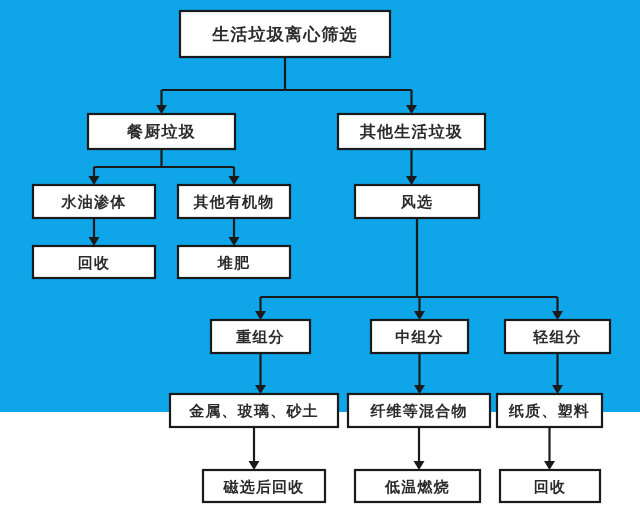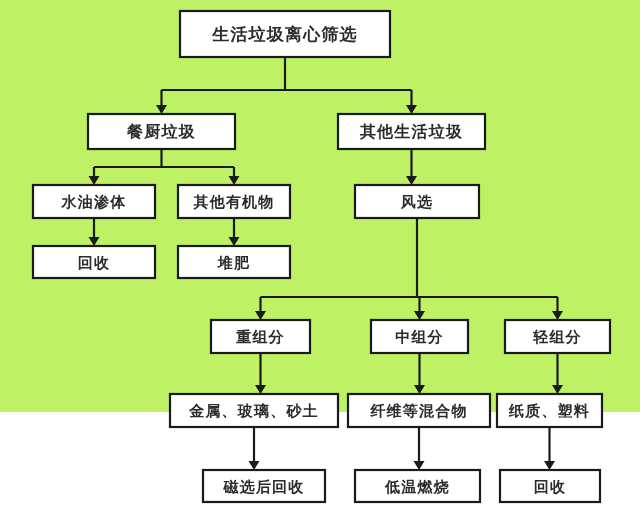--- a/index.html
+++ b/index.html
@@ -10,21 +10,21 @@
   body {
     width: 640px;
     height: 515px;
     font-family: "DejaVu Sans", "Liberation Sans", sans-serif;
     overflow: hidden;
   }
   #flowchart-root {
     position: relative;
     width: 640px;
     height: 412px;
-    background: #bef264;
+    background: #0ea5e9;
   }
   svg.diagram {
     position: absolute;
     top: 0;
     left: 0;
     width: 640px;
     height: 515px;
   }
   .node-rect {
     fill: #ffffff;

